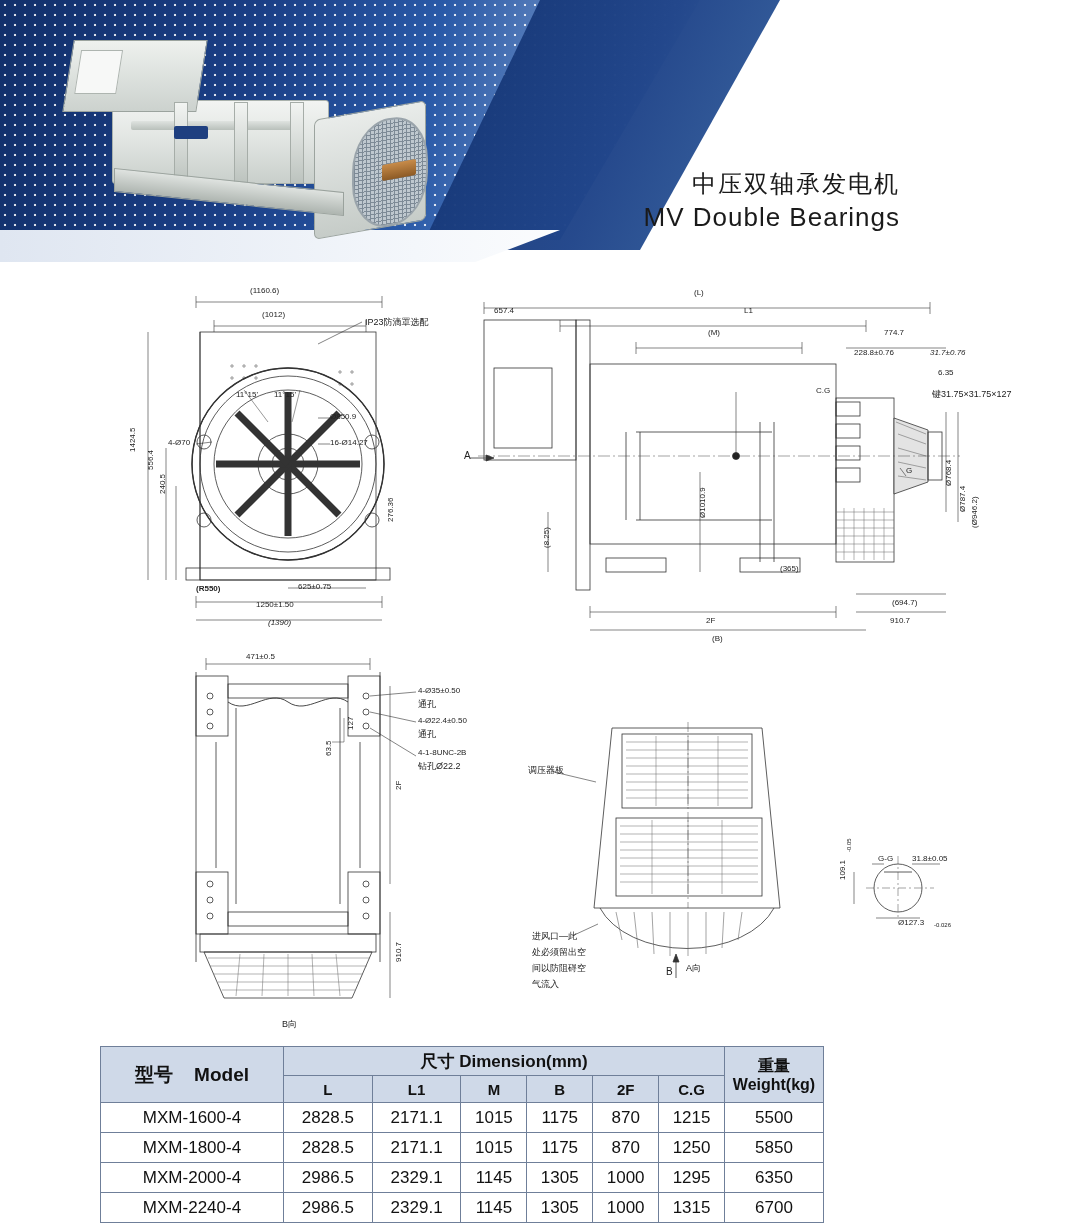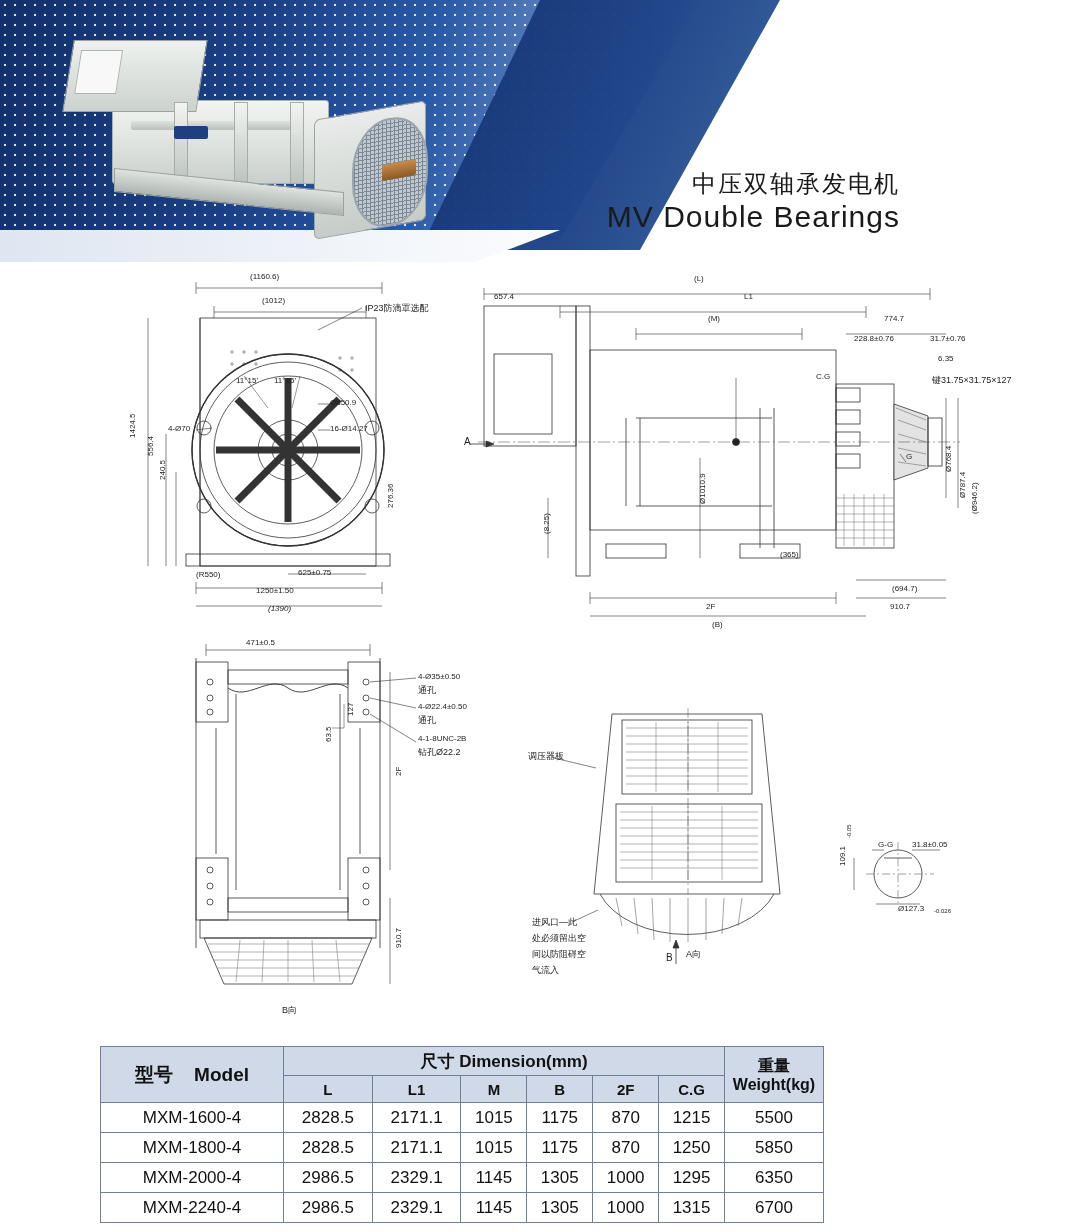--- a/index.html
+++ b/index.html
@@ -91,26 +91,26 @@
     background:#1e3f80;border-radius:2px;
   }
 
   .title-block{
     position:absolute;right:40px;top:168px;text-align:right;
   }
   .title-cn{
     font-size:24px;letter-spacing:2px;color:#1a1a1a;line-height:32px;
   }
   .title-en{
-    font-size:30px;letter-spacing:1px;color:#1a1a1a;line-height:34px;
+    font-size:26px;letter-spacing:1px;color:#1a1a1a;line-height:34px;
   }
 
   
   .drawings{
-    position:absolute;left:0;top:258px;width:900px;height:780px;
+    position:absolute;left:0;top:272px;width:900px;height:780px;
   }
   .dwg-label{
     position:absolute;font-size:8px;color:#222;white-space:nowrap;
     font-family:"Liberation Sans", sans-serif;
   }
   .dwg-label.cn{font-size:9px;}
   svg.line-art{position:absolute;left:0;top:0;width:1084px;height:780px;}
 
   
   .table-wrap{
@@ -434,32 +434,32 @@
   <div class="dwg-label cn" style="left:365px;top:44px;">IP23防滴罩选配</div>
   <div class="dwg-label" style="left:236px;top:118px;">11°15'</div>
   <div class="dwg-label" style="left:274px;top:118px;">11°15'</div>
   <div class="dwg-label" style="left:330px;top:140px;">Ø850.9</div>
   <div class="dwg-label" style="left:330px;top:166px;">16-Ø14.27</div>
   <div class="dwg-label" style="left:168px;top:166px;">4-Ø70</div>
   <div class="dwg-label" style="left:128px;top:180px;transform:rotate(-90deg);transform-origin:left top;">1424.5</div>
   <div class="dwg-label" style="left:146px;top:198px;transform:rotate(-90deg);transform-origin:left top;">556.4</div>
   <div class="dwg-label" style="left:158px;top:222px;transform:rotate(-90deg);transform-origin:left top;">240.5</div>
   <div class="dwg-label" style="left:386px;top:250px;transform:rotate(-90deg);transform-origin:left top;">276.36</div>
-  <div class="dwg-label" style="left:196px;top:312px;">(R550)</div>
+  <div class="dwg-label" style="left:196px;top:312px;font-weight:bold;">(R550)</div>
   <div class="dwg-label" style="left:298px;top:310px;">625±0.75</div>
   <div class="dwg-label" style="left:256px;top:328px;">1250±1.50</div>
   <div class="dwg-label" style="left:268px;top:346px;font-style:italic;">(1390)</div>
 
   <div class="dwg-label" style="left:694px;top:16px;">(L)</div>
   <div class="dwg-label" style="left:744px;top:34px;">L1</div>
   <div class="dwg-label" style="left:494px;top:34px;">657.4</div>
   <div class="dwg-label" style="left:708px;top:56px;">(M)</div>
   <div class="dwg-label" style="left:884px;top:56px;">774.7</div>
   <div class="dwg-label" style="left:854px;top:76px;">228.8±0.76</div>
-  <div class="dwg-label" style="left:930px;top:76px;">31.7±0.76</div>
+  <div class="dwg-label" style="left:930px;top:76px;font-style:italic;">31.7±0.76</div>
   <div class="dwg-label" style="left:938px;top:96px;">6.35</div>
   <div class="dwg-label" style="left:816px;top:114px;">C.G</div>
   <div class="dwg-label cn" style="left:932px;top:116px;">键31.75×31.75×127</div>
   <div class="dwg-label" style="left:464px;top:178px;font-size:10px;">A</div>
   <div class="dwg-label" style="left:906px;top:194px;">G</div>
   <div class="dwg-label" style="left:944px;top:214px;transform:rotate(-90deg);transform-origin:left top;">Ø768.4</div>
   <div class="dwg-label" style="left:958px;top:240px;transform:rotate(-90deg);transform-origin:left top;">Ø787.4</div>
   <div class="dwg-label" style="left:970px;top:256px;transform:rotate(-90deg);transform-origin:left top;">(Ø946.2)</div>
   <div class="dwg-label" style="left:698px;top:246px;transform:rotate(-90deg);transform-origin:left top;">Ø1010.9</div>
   <div class="dwg-label" style="left:542px;top:276px;transform:rotate(-90deg);transform-origin:left top;">(8.25)</div>

